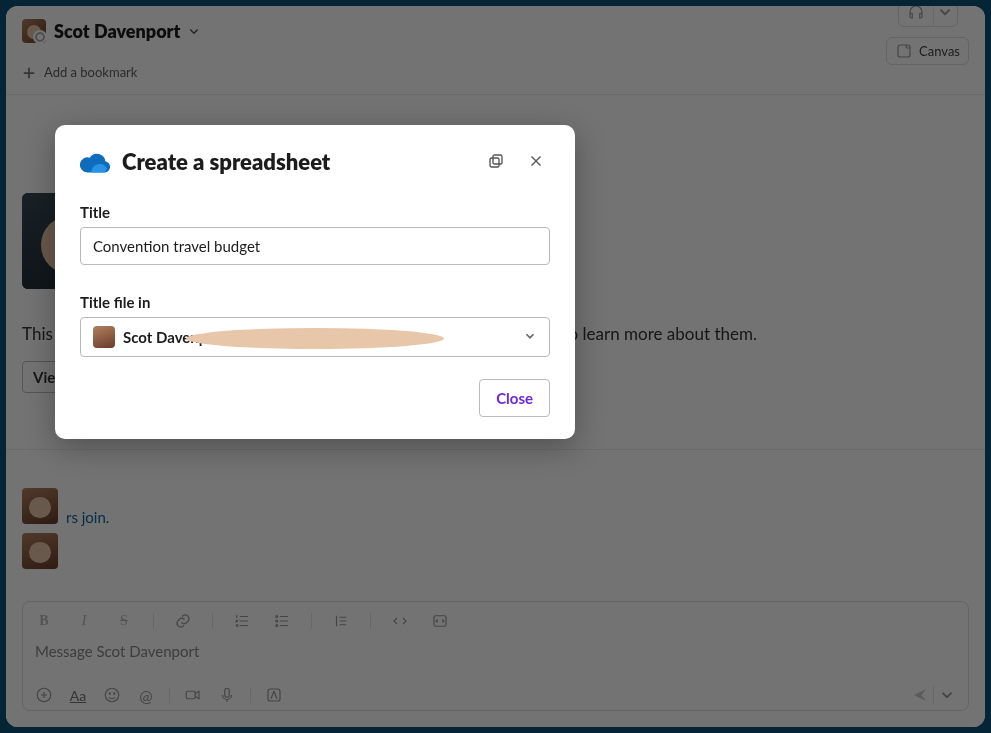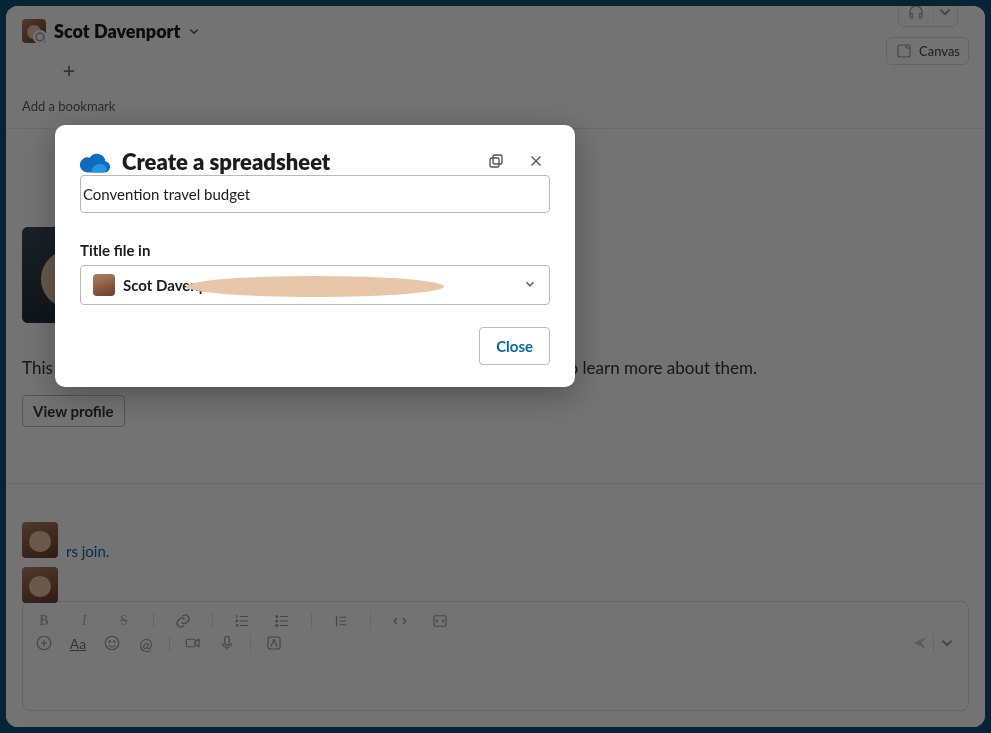--- a/index.html
+++ b/index.html
@@ -37,21 +37,21 @@
   .header-actions { margin-left:auto; display:flex; align-items:center; gap:10px;flex-direction:column; }
   .pill-btn { display:flex; align-items:center; gap:6px; padding:4px 8px; border:1px solid #ddd; border-radius:6px; font-size:13px; color:#444; cursor:pointer; }
   .pill-split { display:flex; border:1px solid #ddd; border-radius:6px; overflow:hidden; }
   .pill-split .seg { display:flex; align-items:center; justify-content:center; width:34px; height:28px; }
   .pill-split .seg + .seg { border-left:1px solid #eee; width:24px; }
 
   .bookmark-bar {
     display:flex; align-items:center; padding:8px 16px 14px;
     border-bottom:1px solid #eee;
   }
-  .bookmark-add { display:flex; align-items:center; gap:20px; color:var(--muted); font-size:13px; cursor:pointer;flex-direction:column; }
+  .bookmark-add { display:flex; align-items:flex-end; gap:8px; color:var(--muted); font-size:13px; cursor:pointer; }
   .plus-ico { width:14px; height:14px; stroke:#777; stroke-width:2; }
 
   
   .conv-body { flex:1; position:relative; padding:0 16px; }
   .big-avatar { width:96px; height:96px; border-radius:6px; background:linear-gradient(160deg,#3a3a3a,#222); position:absolute; top:98px; left:16px; overflow:hidden; }
   .intro-text { position:absolute; top:228px; left:16px; right:16px; font-size:17px; color:#333; }
   .view-profile-btn { position:absolute; top:266px; left:16px; padding:6px 10px; border:1px solid var(--btn-border); border-radius:4px; font-size:15px; font-weight:700; color:#333;}
 
   .divider { position:absolute; top:354px; left:0; right:0; height:1px; background:#eee; }
   .msg-avatar { position:absolute; top:393px; left:16px; width:36px; height:36px; border-radius:4px; background:linear-gradient(160deg,#b08060,#6a3c2a); }
@@ -84,35 +84,35 @@
   .cloud-ico-wrap { width:30px; height:24px; display:flex; align-items:center; }
   .modal-title { font-size:22px; font-weight:800; }
   .modal-header .spacer { flex:1; }
   .hdr-icon-btn { width:28px; height:28px; display:flex; align-items:center; justify-content:center; cursor:pointer; color:#555; }
   .hdr-icon-btn svg { width:18px; height:18px; stroke:#555; stroke-width:1.8; fill:none; }
 
   .field-label { font-weight:700; font-size:15px; margin-top:28px; margin-bottom:6px; }
   .field-label .opt { color:#8d8d8d; font-weight:400; }
   .input-std, .textarea-std, .select-std {
     width:100%; border:1px solid var(--input-border); border-radius:4px;
-    padding:9px 2px; font-size:15px; font-family:inherit; color:var(--text);
+    padding:9px 12px; font-size:15px; font-family:inherit; color:var(--text);
     outline:none;
   }
   .textarea-std { height:100px; resize:both; line-height:1.45; }
   .select-std { display:flex; align-items:center; gap:8px; cursor:pointer; position:relative; padding:8px 12px;}
   .sel-avatar { width:22px; height:22px; border-radius:4px; background:linear-gradient(160deg,#b08060,#6a3c2a); }
   .sel-name-strong { font-weight:700; font-size:15px; }
   .sel-status-dot { width:9px; height:9px; border:1.5px solid #555; border-radius:50%; margin:0 2px; }
   .sel-name-sec { color:#555; font-size:15px; }
   .sel-chevron { position:absolute; right:12px; top:50%; transform:translateY(-50%); }
   .sel-chevron svg { width:14px; height:14px; stroke:#666; fill:none; stroke-width:2; }
 
   .modal-footer { display:flex; justify-content:flex-end; gap:12px; margin-top:22px; }
   .btn { padding:9px 16px; border-radius:4px; font-size:15px; font-weight:700; cursor:pointer; }
-  .btn-secondary { background:#fff; border:1px solid var(--btn-border); color:#0369a1; }
+  .btn-secondary { background:#fff; border:1px solid var(--btn-border); color:#6d28d9; }
   .btn-primary { background:var(--green); border:1px solid var(--green); color:#fff; }
 
   
   .face { position:absolute; inset:0; display:flex; align-items:center; justify-content:center; }
   .face .head { width:60%; height:60%; border-radius:50%; background:#e8c6a9; position:relative; top:4%; }
   .big-avatar .bg { position:absolute; inset:0; background:linear-gradient(180deg,#394a55 0%, #233039 100%); }
 </style>
 </head>
 <body>
 
@@ -236,20 +236,21 @@
             <path d="M8 8l-4 4 4 4M16 8l4 4-4 4"></path>
           </svg>
         </span>
       <span class="ico">
           <svg viewBox="0 0 24 24">
             <rect x="4" y="5" width="16" height="14" rx="2"></rect>
             <path d="M9 10l-2 2 2 2M15 10l2 2-2 2"></path>
           </svg>
         </span>
     </div>
+    <div class="composer-input">Message Scot Davenport</div>
     <div class="action-row">
       <span class="ico">
           <svg viewBox="0 0 24 24">
             <circle cx="12" cy="12" r="9"></circle>
             <path d="M12 8v8M8 12h8"></path>
           </svg>
         </span>
       <span class="ico">
           <span style="color:#777;text-decoration:underline;font-size:14px;">Aa</span>
         </span>
@@ -319,20 +320,21 @@
             <rect x="4" y="8" width="12" height="12" rx="2"></rect>
           </svg>
       </div>
       <div class="hdr-icon-btn">
         <svg viewBox="0 0 24 24">
             <path d="M6 6l12 12M18 6L6 18"></path>
           </svg>
       </div>
     </div>
 
+    <div class="field-label">Title</div>
     <input class="input-std" type="text" value="Convention travel budget" style="">
 
 
     <div class="field-label">Title file in</div>
     <div class="select-std">
       <div class="sel-avatar">
           <div class="face">
             <div class="head" style="width:55%;height:55%;"></div>
           </div>
         </div>

